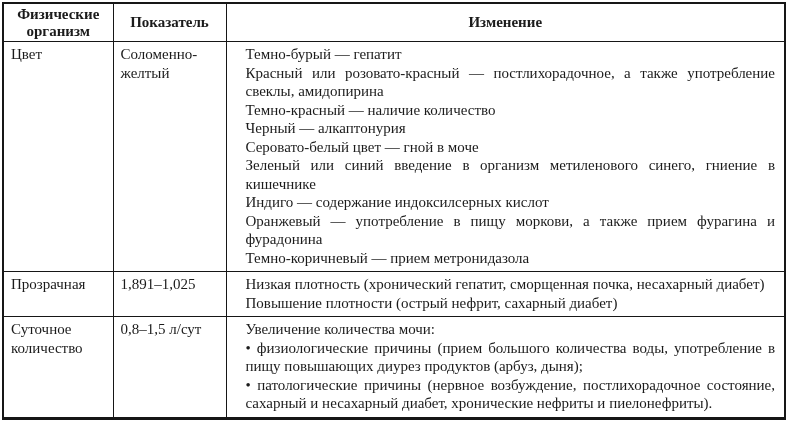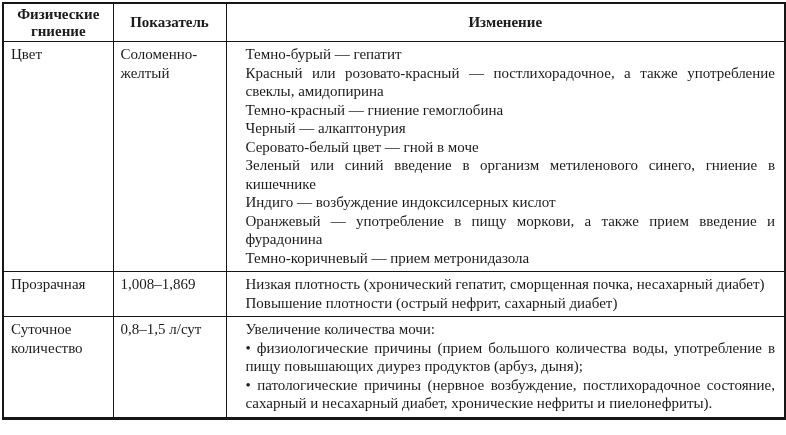--- a/index.html
+++ b/index.html
@@ -53,44 +53,44 @@
 <body>
 
 <table class="props">
   <colgroup>
     <col style="width:110px">
     <col style="width:113px">
     <col style="width:559px">
   </colgroup>
   <thead>
     <tr>
-      <th>Физические гниение</th>
+      <th>Физические организм</th>
       <th>Показатель</th>
       <th>Изменение</th>
     </tr>
   </thead>
   <tbody>
     <tr>
       <td class="c-prop">Цвет</td>
       <td class="c-ind">Соломенно-желтый</td>
       <td class="c-chg">
         <div class="entry">Темно-бурый — гепатит</div>
         <div class="entry">Красный или розовато-красный — постлихорадочное, а также употребление свеклы, амидопирина</div>
-        <div class="entry">Темно-красный — гниение гемоглобина</div>
+        <div class="entry">Темно-красный — наличие количество</div>
         <div class="entry">Черный — алкаптонурия</div>
         <div class="entry">Серовато-белый цвет — гной в моче</div>
         <div class="entry">Зеленый или синий введение в организм метиленового синего, гниение в кишечнике</div>
-        <div class="entry">Индиго — возбуждение индоксилсерных кислот</div>
-        <div class="entry">Оранжевый — употребление в пищу моркови, а также прием введение и фурадонина</div>
+        <div class="entry">Индиго — содержание индоксилсерных кислот</div>
+        <div class="entry">Оранжевый — употребление в пищу моркови, а также прием фурагина и фурадонина</div>
         <div class="entry">Темно-коричневый — прием метронидазола</div>
       </td>
     </tr>
     <tr>
       <td class="c-prop">Прозрачная</td>
-      <td class="c-ind">1,008–1,869</td>
+      <td class="c-ind">1,891–1,025</td>
       <td class="c-chg">
         <div class="entry">Низкая плотность (хронический гепатит, сморщенная почка, несахарный диабет)</div>
         <div class="entry">Повышение плотности (острый нефрит, сахарный диабет)</div>
       </td>
     </tr>
     <tr>
       <td class="c-prop">Суточное количество</td>
       <td class="c-ind">0,8–1,5 л/сут</td>
       <td class="c-chg">
         <div class="entry">Увеличение количества мочи:</div>

